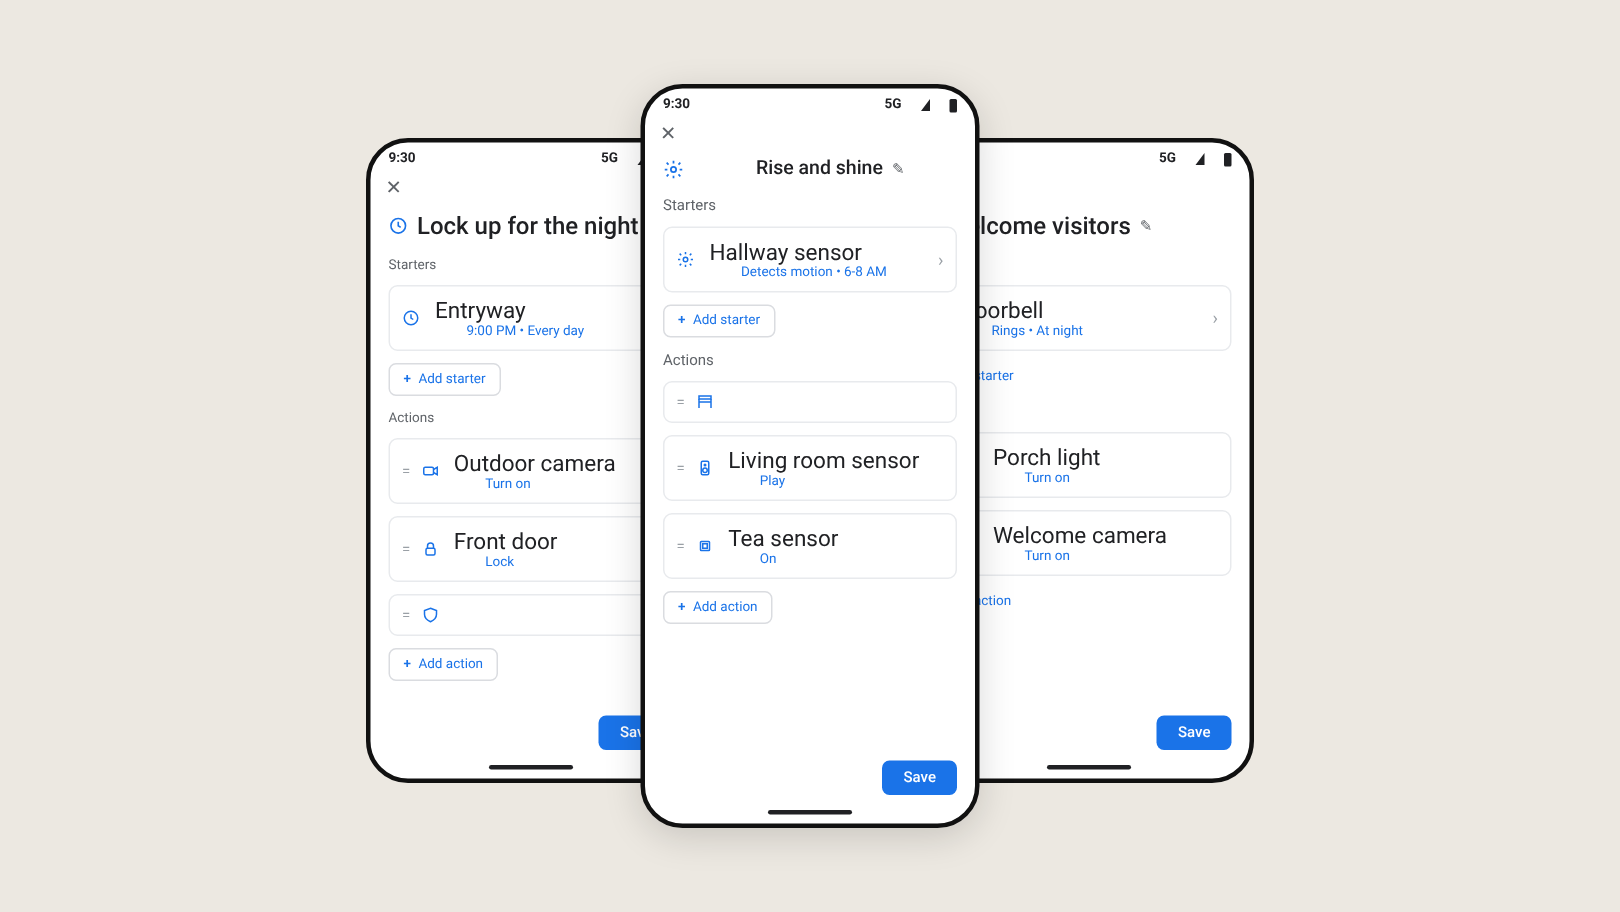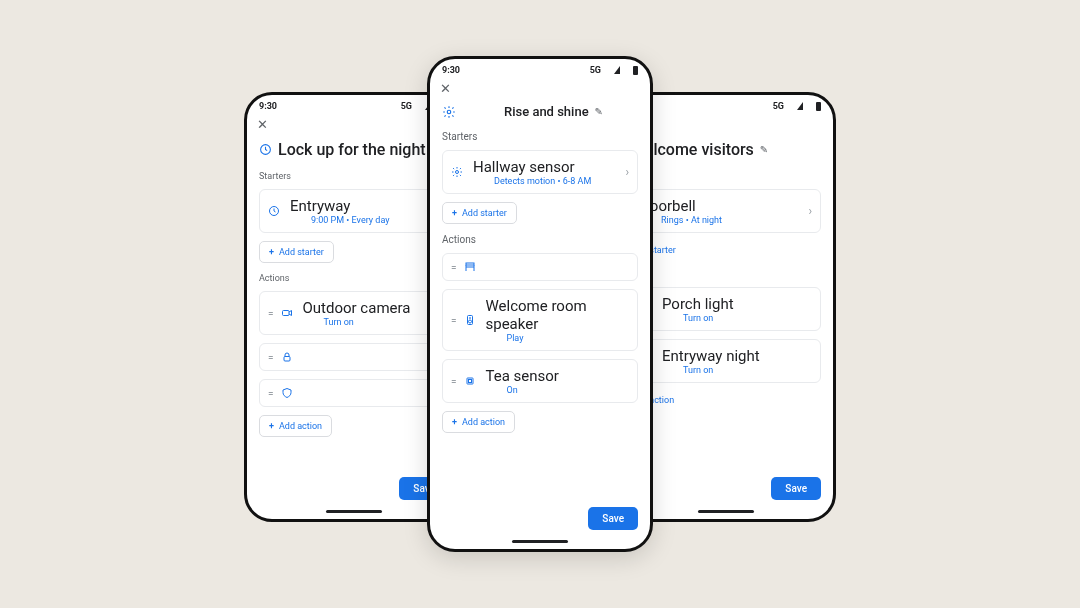--- a/index.html
+++ b/index.html
@@ -189,20 +189,24 @@
         </span>
       </div>
       <div class="card">
         <span class="drag">=</span>
         <span class="cicon">
           <svg width="12" height="12" viewBox="0 0 24 24" fill="none" stroke="#1a73e8" stroke-width="2">
               <rect x="6" y="11" width="12" height="9" rx="2"></rect>
               <path d="M8 11V8a4 4 0 0 1 8 0v3"></path>
             </svg>
         </span>
+        <span class="ctext">
+          <div class="line1">Front door</div>
+          <div class="line2">Lock</div>
+        </span>
       </div>
       <div class="card">
         <span class="drag">=</span>
         <span class="cicon">
           <svg width="12" height="12" viewBox="0 0 24 24" fill="none" stroke="#1a73e8" stroke-width="2">
               <path d="M12 3l8 3v5c0 5-3.5 8-8 10-4.5-2-8-5-8-10V6l8-3z"></path>
             </svg>
         </span>
       </div>
 
@@ -258,21 +262,21 @@
         </span>
       </div>
       <div class="card">
         <span class="cicon">
           <svg width="12" height="12" viewBox="0 0 24 24" fill="none" stroke="#1a73e8" stroke-width="2">
               <rect x="3" y="7" width="13" height="10" rx="2"></rect>
               <path d="M16 10l5-3v10l-5-3"></path>
             </svg>
         </span>
         <span class="ctext">
-          <div class="line1">Entryway night</div>
+          <div class="line1">Welcome camera</div>
           <div class="line2">Turn on</div>
         </span>
       </div>
 
       <button class="pill" style="border:none;padding:4px 0">
         <span>Add action</span>
       </button>
     </div>
     <div class="save-row">
       <button class="save-btn">Save</button>
@@ -334,21 +338,21 @@
       <div class="card">
         <span class="drag">=</span>
         <span class="cicon">
           <svg width="12" height="12" viewBox="0 0 24 24" fill="none" stroke="#1a73e8" stroke-width="2">
               <rect x="7" y="3" width="10" height="18" rx="2"></rect>
               <circle cx="12" cy="15" r="3"></circle>
               <circle cx="12" cy="8" r="1"></circle>
             </svg>
         </span>
         <span class="ctext">
-          <div class="line1">Welcome room speaker</div>
+          <div class="line1">Living room sensor</div>
           <div class="line2">Play</div>
         </span>
       </div>
       <div class="card">
         <span class="drag">=</span>
         <span class="cicon">
           <svg width="12" height="12" viewBox="0 0 24 24" fill="none" stroke="#1a73e8" stroke-width="2">
               <rect x="6" y="6" width="12" height="12" rx="1"></rect>
               <rect x="9" y="9" width="6" height="6"></rect>
             </svg>

